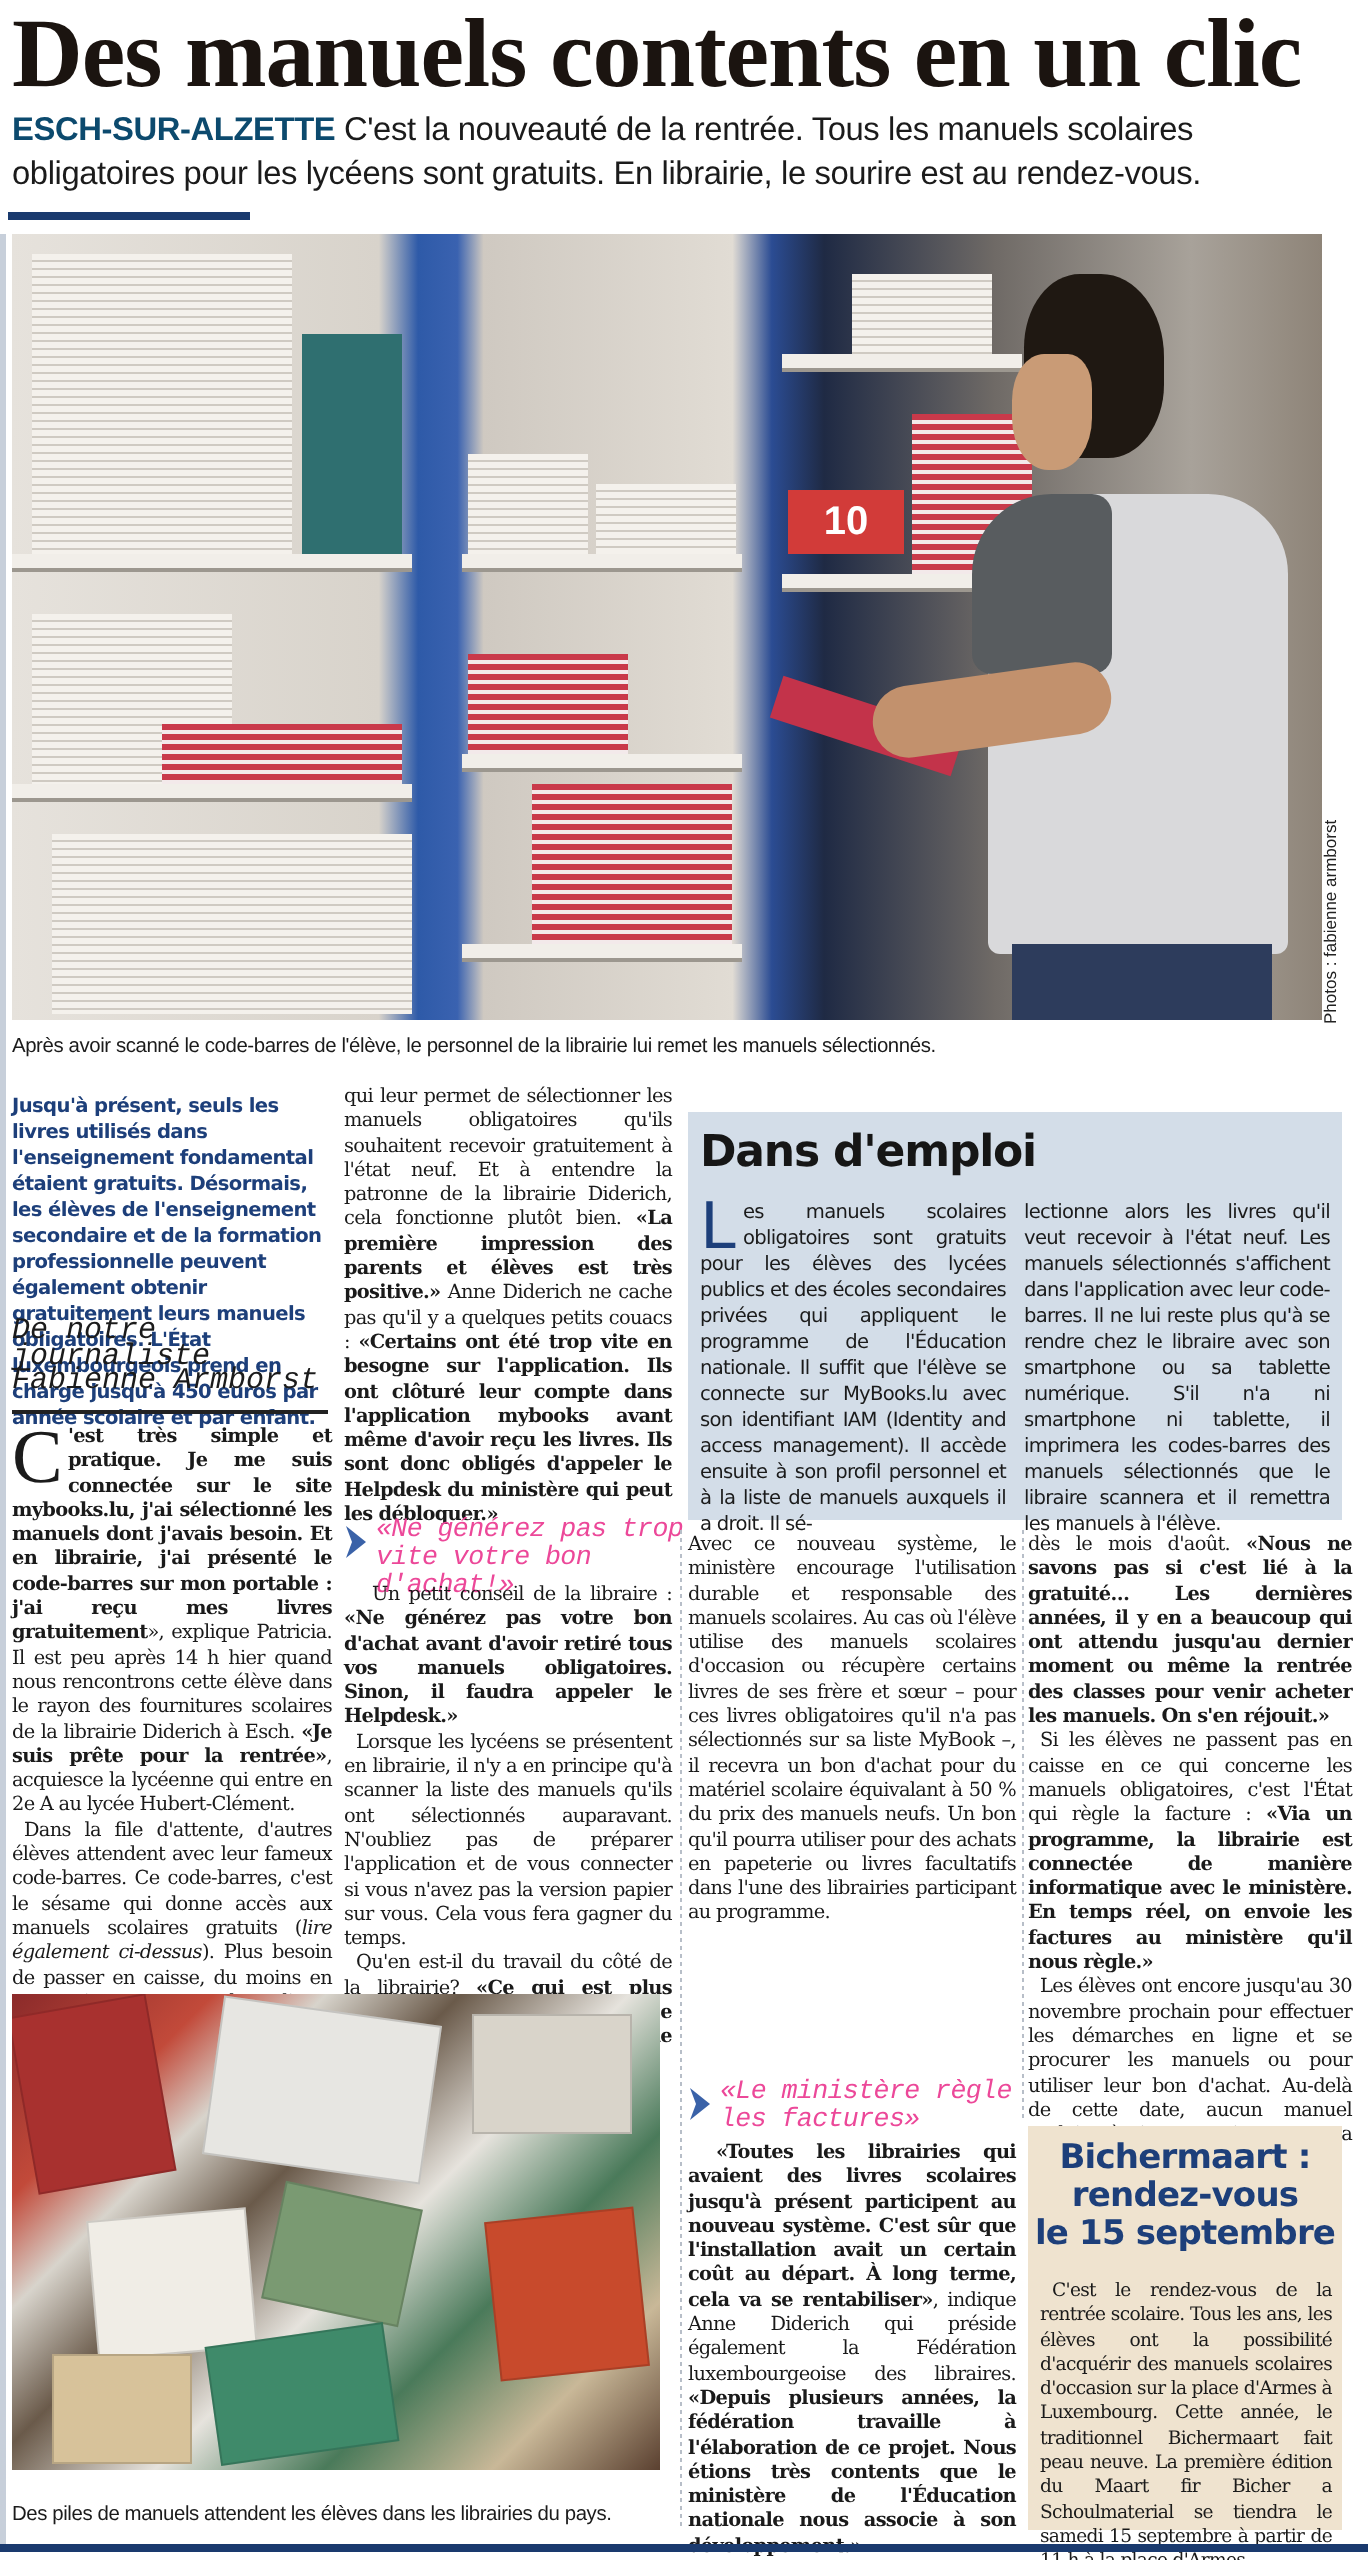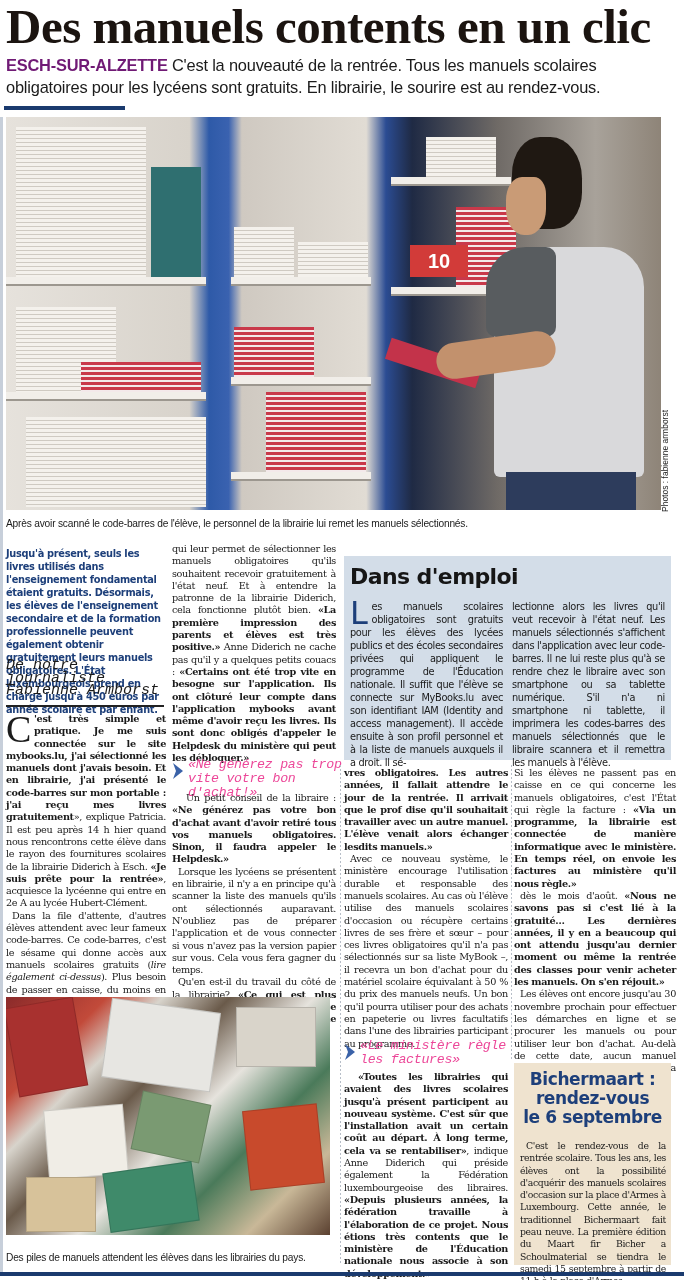--- a/index.html
+++ b/index.html
@@ -9,38 +9,38 @@
   .headline {
     position: absolute; left: 6px; top: 2px; width: 676px;
     font-family: "Liberation Serif", serif; font-size: 49px; line-height: 50px;
     color: #1b1410; letter-spacing: -0.5px; white-space: nowrap;
   }
   .lead {
     position: absolute; left: 6px; top: 54px; width: 676px;
     font-family: "Liberation Sans", sans-serif; font-size: 16.4px; line-height: 22px;
     color: #1b1b1b; letter-spacing: -0.2px;
   }
-  .lead .place { color: #701a75; font-weight: bold; }
+  .lead .place { color: #0c4a6e; font-weight: bold; }
   .lead-rule { position: absolute; left: 4px; top: 106px; width: 121px; height: 4px; background: #1a3a6e; }
 
   .photo { position: absolute; overflow: hidden; }
   .photo-main { left: 6px; top: 117px; width: 655px; height: 393px; background: linear-gradient(90deg,#e6e2dc 0%,#d8d3cb 28%,#2e5aa8 31%,#3a62b0 34%,#cfc9c1 36%,#e1dcd4 55%,#2b4c93 58%,#1f2a44 62%,#6f6a66 75%,#a8a29a 90%,#8e8478 100%); }
   .shelf { position: absolute; height: 9px; background: #f1eee9; border-bottom: 2px solid #9c978f; }
   .stack { position: absolute; background: repeating-linear-gradient(180deg,#f4f1ec 0 3px,#cfcac2 3px 4px); }
   .stack.red { background: repeating-linear-gradient(180deg,#c9394a 0 3px,#f3e9ea 3px 5px); }
   .stack.teal { background: #2f6f70; }
   .person { position: absolute; left: 470px; top: 20px; width: 170px; height: 373px; }
   .person .head { position: absolute; left: 36px; top: 0; width: 70px; height: 92px; background: #1f1812; border-radius: 40% 45% 40% 40%; }
   .person .face { position: absolute; left: 30px; top: 40px; width: 40px; height: 58px; background: #c99b76; border-radius: 40% 30% 45% 45%; }
   .person .shirt { position: absolute; left: 18px; top: 110px; width: 150px; height: 230px; background: #d9d9db; border-radius: 40px 40px 6px 6px; }
   .person .sleeve { position: absolute; left: 10px; top: 110px; width: 70px; height: 90px; background: #585c5f; border-radius: 40px 10px 10px 10px; }
   .person .arm { position: absolute; left: -40px; top: 200px; width: 120px; height: 36px; background: #c2916d; border-radius: 20px; transform: rotate(-8deg); }
   .person .jeans { position: absolute; left: 30px; top: 335px; width: 130px; height: 40px; background: #2d3c5c; }
   .book-held { position: absolute; left: 380px; top: 235px; width: 95px; height: 22px; background: #c3334a; transform: rotate(18deg); }
-  .sign-10 { position: absolute; left: 404px; top: 128px; width: 58px; height: 32px; background: #d23b39; color: #fff; font-family: "Liberation Sans", sans-serif; font-weight: bold; font-size: 20px; text-align: center; line-height: 32px; }
+  .sign-10 { position: absolute; left: 388px; top: 128px; width: 58px; height: 32px; background: #d23b39; color: #fff; font-family: "Liberation Sans", sans-serif; font-weight: bold; font-size: 20px; text-align: center; line-height: 32px; }
 
   .photo-credit {
     position: absolute; left: 660px; top: 512px; width: 160px;
     transform: rotate(-90deg); transform-origin: 0 0;
     font-family: "Liberation Sans", sans-serif; font-size: 8.5px; color: #222;
   }
   .caption {
     position: absolute; font-family: "Liberation Sans", sans-serif; font-size: 10.2px; color: #1b1b1b;
     letter-spacing: -0.2px;
   }
@@ -195,47 +195,46 @@
 
 <div class="box-mode">
   <div class="title">Dans d'emploi</div>
   <div class="bcol left">
     <span class="dropL">L</span><span>es manuels scolaires obligatoires sont gratuits pour les élèves des lycées publics et des écoles secondaires privées qui appliquent le programme de l'Éducation nationale. Il suffit que l'élève se connecte sur MyBooks.lu avec son identifiant IAM (Identity and access management). Il accède ensuite à son profil personnel et à la liste de manuels auxquels il a droit. Il sé-</span>
   </div>
   <div class="bcol right">lectionne alors les livres qu'il veut recevoir à l'état neuf. Les manuels sélectionnés s'affichent dans l'application avec leur code-barres. Il ne lui reste plus qu'à se rendre chez le libraire avec son smartphone ou sa tablette numérique. S'il n'a ni smartphone ni tablette, il imprimera les codes-barres des manuels sélectionnés que le libraire scannera et il remettra les manuels à l'élève.</div>
 </div>
 
 <div class="col col3a">
-  <p><b>vres obligatoires. Les autres années, il fallait attendre le jour de la rentrée. Il arrivait que le prof dise qu'il souhaitait travailler avec un autre manuel. L'élève venait alors échanger lesdits manuels.»</b></p>
   <p><span>Avec ce nouveau système, le ministère encourage l'utilisation durable et responsable des manuels scolaires. Au cas où l'élève utilise des manuels scolaires d'occasion ou récupère certains livres de ses frère et sœur – pour ces livres obligatoires qu'il n'a pas sélectionnés sur sa liste MyBook –, il recevra un bon d'achat pour du matériel scolaire équivalant à 50 % du prix des manuels neufs. Un bon qu'il pourra utiliser pour des achats en papeterie ou livres facultatifs dans l'une des librairies participant au programme.</span></p>
 </div>
 
 <div class="subhead subhead-2">
   <svg class="chev" viewBox="0 0 12 18">
       <path d="M1 1 L11 9 L1 17 L4 9 Z" fill="#3a62a8"></path>
     </svg>
   <span class="txt">«Le ministère règle les factures»</span>
 </div>
 
 <div class="col col3b">
   <p style="text-indent:14px"><b>«Toutes les librairies qui avaient des livres scolaires jusqu'à présent participent au nouveau système. C'est sûr que l'installation avait un certain coût au départ. À long terme, cela va se rentabiliser»</b><span>, indique Anne Diderich qui préside également la Fédération luxembourgeoise des libraires. </span><b>«Depuis plusieurs années, la fédération travaille à l'élaboration de ce projet. Nous étions très contents que le ministère de l'Éducation nationale nous associe à son développement.»</b></p>
 
 </div>
 
 <div class="col col4a">
+  <p><span>dès le mois d'août. </span><b>«Nous ne savons pas si c'est lié à la gratuité… Les dernières années, il y en a beaucoup qui ont attendu jusqu'au dernier moment ou même la rentrée des classes pour venir acheter les manuels. On s'en réjouit.»</b></p>
   <p><span>Si les élèves ne passent pas en caisse en ce qui concerne les manuels obligatoires, c'est l'État qui règle la facture : </span><b>«Via un programme, la librairie est connectée de manière informatique avec le ministère. En temps réel, on envoie les factures au ministère qu'il nous règle.»</b></p>
-  <p><span>dès le mois d'août. </span><b>«Nous ne savons pas si c'est lié à la gratuité… Les dernières années, il y en a beaucoup qui ont attendu jusqu'au dernier moment ou même la rentrée des classes pour venir acheter les manuels. On s'en réjouit.»</b></p>
   <p><span>Les élèves ont encore jusqu'au 30 novembre prochain pour effectuer les démarches en ligne et se procurer les manuels ou pour utiliser leur bon d'achat. Au-delà de cette date, aucun manuel scolaire à titre gratuit ne pourra être acquis.</span></p>
 </div>
 
 <div class="box-bicher">
   <div class="title">
     <div>Bichermaart :</div>
     <div>rendez-vous</div>
-    <div>le 6 septembre</div>
+    <div>le 15 septembre</div>
   </div>
   <div class="body">C'est le rendez-vous de la rentrée scolaire. Tous les ans, les élèves ont la possibilité d'acquérir des manuels scolaires d'occasion sur la place d'Armes à Luxembourg. Cette année, le traditionnel Bichermaart fait peau neuve. La première édition du Maart fir Bicher a Schoulmaterial se tiendra le samedi 15 septembre à partir de 11 h à la place d'Armes.</div>
 </div>
 
 <div class="photo photo-books">
   <div class="bk" style="left:5px;top:5px;width:70px;height:90px;background:#a8312f;transform:rotate(-10deg);"></div>
   <div class="bk" style="left:100px;top:8px;width:110px;height:80px;background:#e7e6e2;transform:rotate(8deg);"></div>
   <div class="bk" style="left:230px;top:10px;width:80px;height:60px;background:#d9d4ca;"></div>
   <div class="bk" style="left:40px;top:110px;width:80px;height:70px;background:#f0ede6;transform:rotate(-5deg);"></div>
   <div class="bk" style="left:130px;top:100px;width:70px;height:60px;background:#7a9a72;transform:rotate(12deg);"></div>

